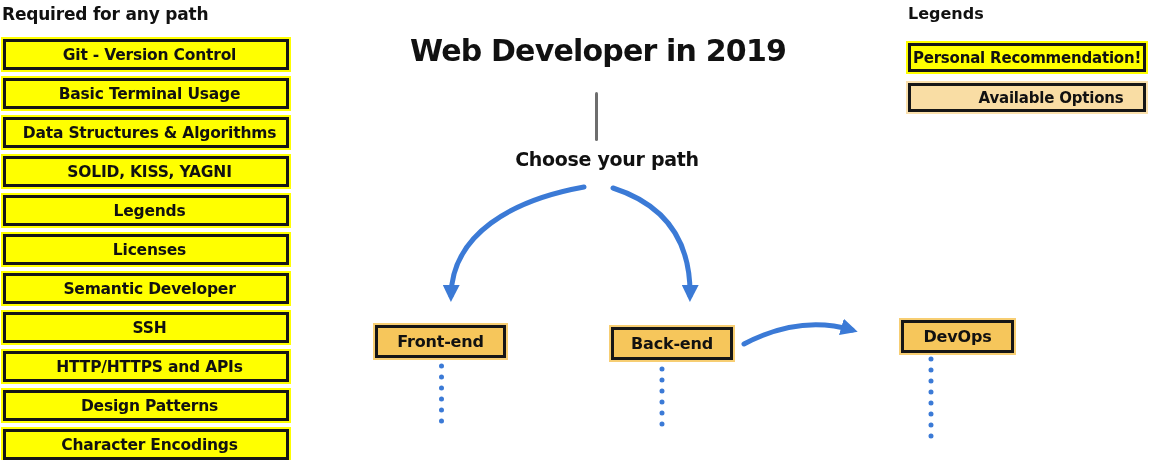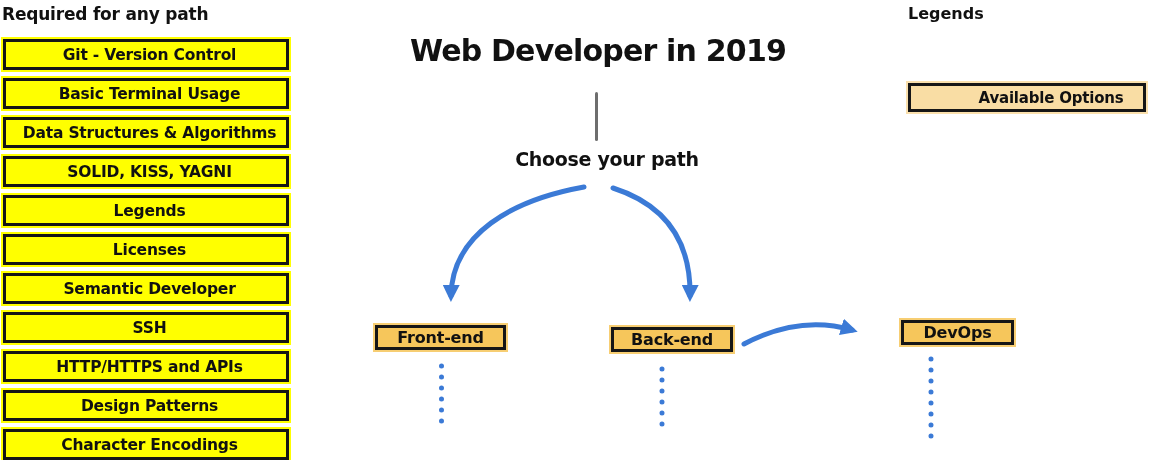--- a/index.html
+++ b/index.html
@@ -51,21 +51,21 @@
     stroke-linecap:round;
   }
   .overlay path.dots{
     fill:none;
     stroke:var(--arrow_blue,#3b7ad6);
     stroke-width:5;
     stroke-linecap:round;
     stroke-dasharray:0 11;
   }
   .node-box{
-    position:absolute;height:25px;box-sizing:border-box;
+    position:absolute;height:33px;box-sizing:border-box;
     background:var(--node_orange,#f6c65b);
     border:3px solid #161616;
     box-shadow:0 0 0 2px rgba(246,198,91,.85);
     display:flex;align-items:center;justify-content:center;
     font-size:16px;font-weight:600;letter-spacing:-0.2px;
   }
   .node-frontend{left:375px;top:325px;width:131px;}
   .node-backend{left:611px;top:327px;width:122px;}
   .node-devops{left:877px;top:320px;width:113px;margin-left:24px;}
   
@@ -127,15 +127,16 @@
     <path class="dots" d="M 441.5 366 L 441.5 428"></path>
     <path class="dots" d="M 662 369 L 662 431"></path>
     <path class="dots" d="M 931 359 L 931 441"></path>
   </svg>
 
   <div class="node-box node-frontend">Front-end</div>
   <div class="node-box node-backend">Back-end</div>
   <div class="node-box node-devops">DevOps</div>
 
   <div class="legend-title">Legends</div>
+  <div class="legend-box legend-rec">Personal Recommendation!</div>
   <div class="legend-box legend-opt">Available Options</div>
 
 </div>
 
 </body></html>

